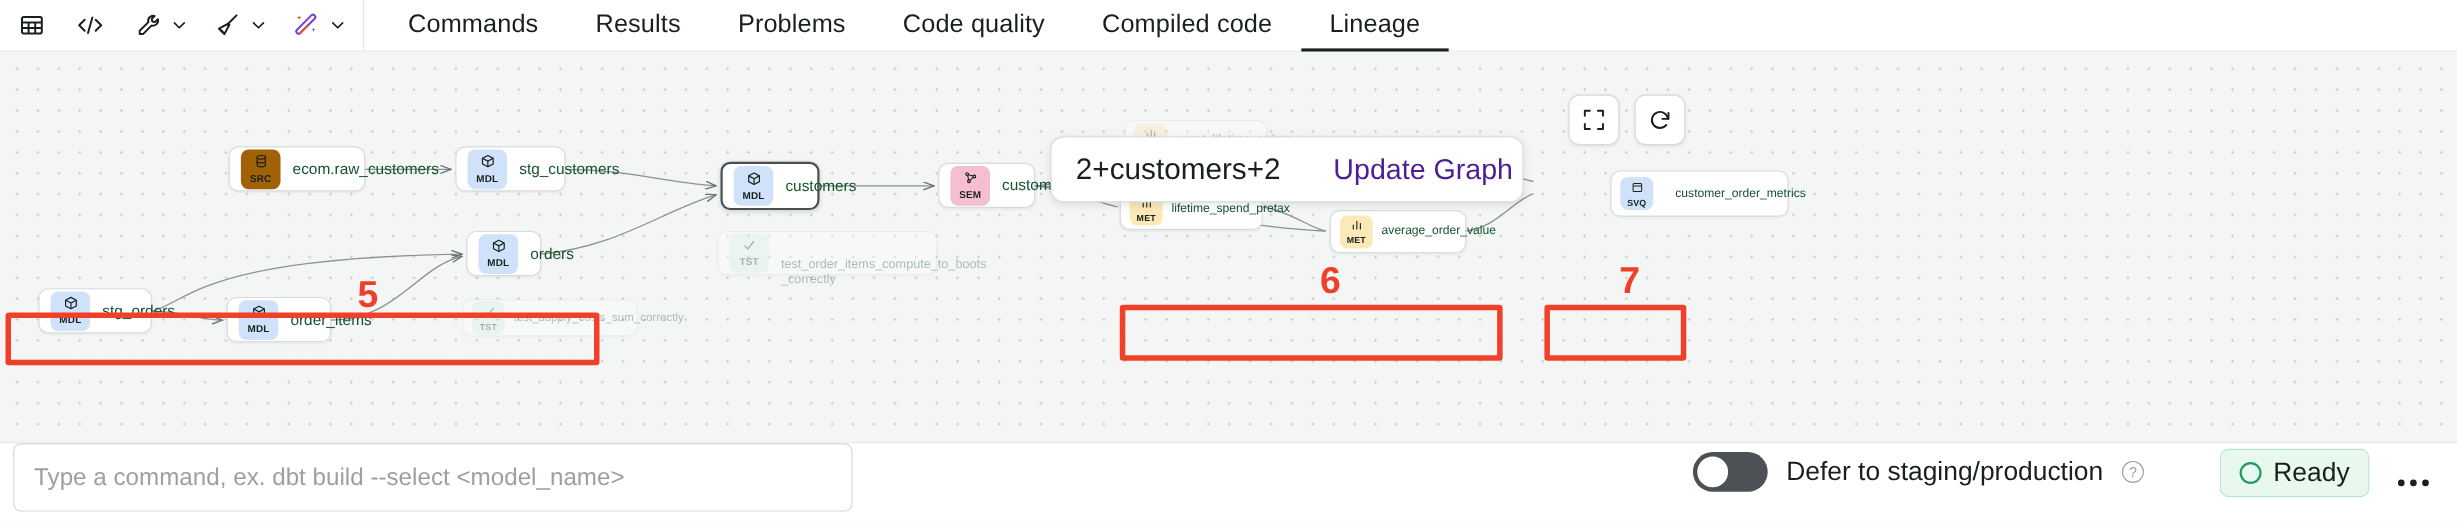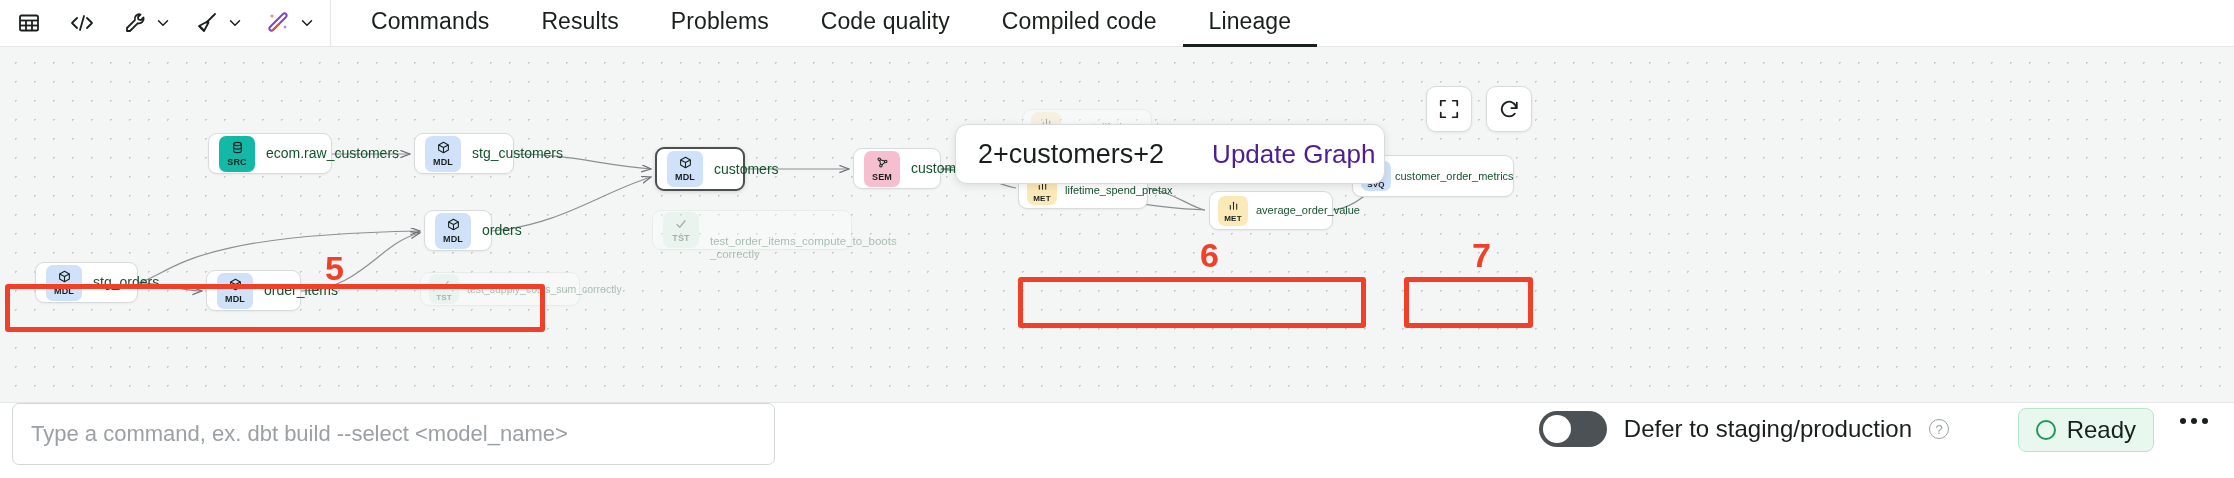--- a/index.html
+++ b/index.html
@@ -158,21 +158,21 @@
   .defer-label { font-size: 24px; color: #19201c; white-space: nowrap; }
   .help-icon {
     width: 20px; height: 20px; border-radius: 50%;
     border: 1.6px solid #9aa0a3; color: #9aa0a3;
     font-size: 13px; display: flex; align-items: center; justify-content: center;
     cursor: pointer; flex: 0 0 auto; font-family: "Liberation Sans", sans-serif;
   }
 
   .status-group {
     position: absolute; right: 18px; top: 408px;
-    display: flex; align-items: flex-start; gap: 18px;
+    display: flex; align-items: flex-end; gap: 18px;
   }
   .ready-pill {
     display: flex; align-items: center; gap: 11px;
     background: #e8f8ef; border: 1px solid #b8e6cd;
     border-radius: 8px; padding: 7px 17px;
     cursor: pointer;
   }
   .ready-dot {
     width: 20px; height: 20px; border-radius: 50%;
     border: 2.5px solid #1d9a5c; background: transparent;
@@ -301,21 +301,21 @@
         <path d="M941,122 C975,122 990,88 1018,82"></path>
         <path d="M941,122 C975,122 990,136 1016,141"></path>
         <path d="M941,122 C990,128 1120,160 1205,163"></path>
         <path d="M1148,141 C1175,146 1190,160 1205,163"></path>
         <path d="M1333,163 C1360,160 1375,136 1394,129"></path>
         <path d="M1148,82 C1260,78 1320,100 1394,118"></path>
       </g>
     </svg>
 
     <div class="node" style="left:208px;top:86px;width:124px;height:41px;">
-      <span class="node-badge" style="background:#14b8a6">
+      <span class="node-badge" style="background:#a16207">
         <span class="bg-ico">
           <svg width="13" height="13" viewBox="0 0 24 24" fill="none" stroke="#19201c" stroke-width="2">
             <ellipse cx="12" cy="5.5" rx="7" ry="3"></ellipse>
               <path d="M5 5.5v13c0 1.7 3.1 3 7 3s7-1.3 7-3v-13"></path>
               <path d="M5 12c0 1.7 3.1 3 7 3s7-1.3 7-3"></path>
           </svg>
         </span>
         <span class="bg-txt">SRC</span>
       </span>
       <span class="node-label">ecom.raw_customers</span>
@@ -462,21 +462,21 @@
               <line x1="5" y1="20" x2="5" y2="12"></line>
               <line x1="12" y1="20" x2="12" y2="5"></line>
               <line x1="19" y1="20" x2="19" y2="9"></line>
             </svg>
         </span>
         <span class="bg-txt" style="font-size:8px">MET</span>
       </span>
       <span class="node-label" style="font-size:11px">average_order_value</span>
     </div>
 
-    <div class="node" style="left:1352px;top:108px;width:162px;height:42px;padding:0 10px 0 8px;gap:4px">
+    <div class="node" style="left:1464px;top:108px;width:162px;height:42px;padding:0 10px 0 8px;gap:20px">
       <span class="node-badge" style="background:#cfe2fa;width:30px;height:30px">
         <span class="bg-ico">
           <svg width="11" height="11" viewBox="0 0 24 24" fill="none" stroke="#19201c" stroke-width="2">
               <rect x="3.5" y="4" width="17" height="16" rx="2"></rect>
               <line x1="3.5" y1="9" x2="20.5" y2="9"></line>
             </svg>
         </span>
         <span class="bg-txt" style="font-size:8px">SVQ</span>
       </span>
       <span class="node-label" style="font-size:11px">customer_order_metrics</span>

